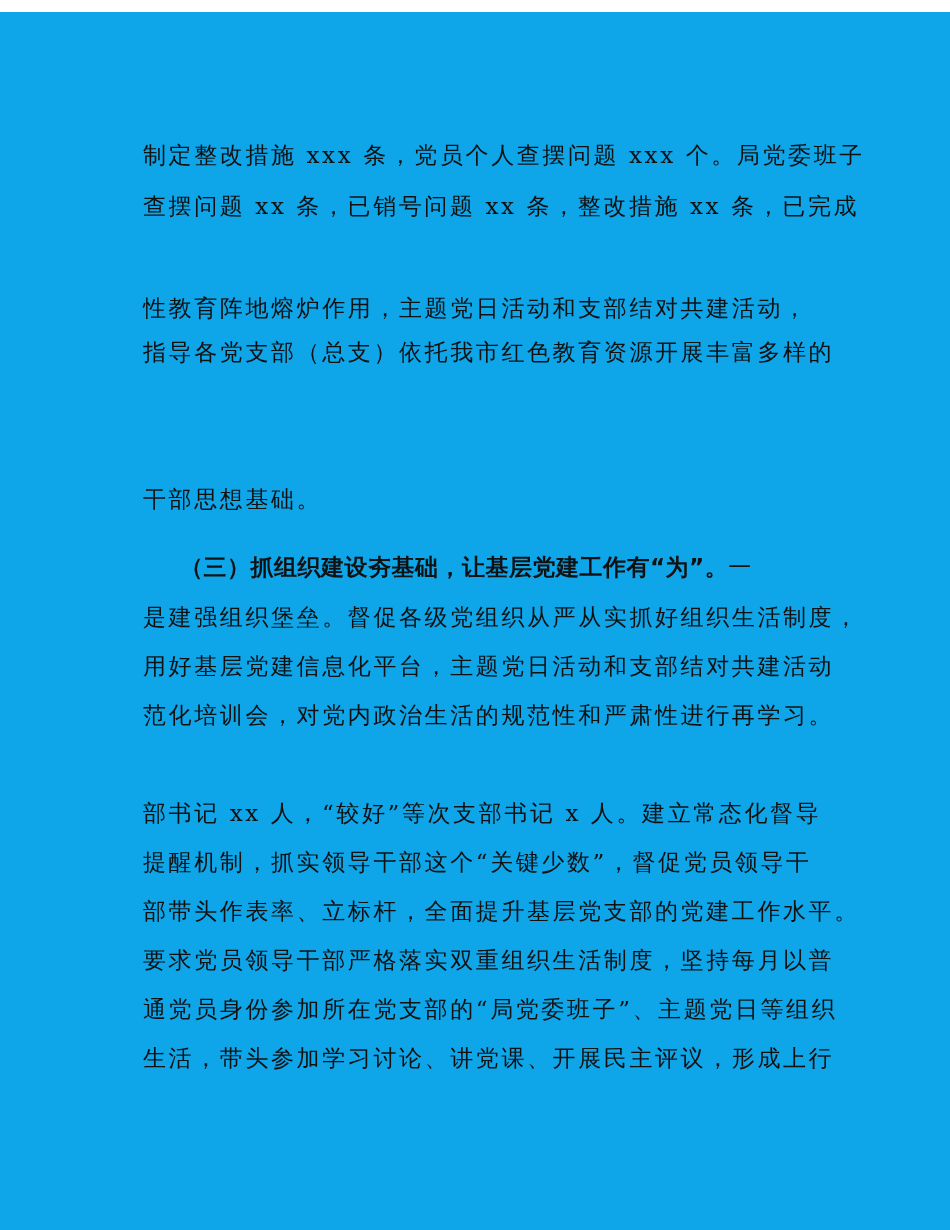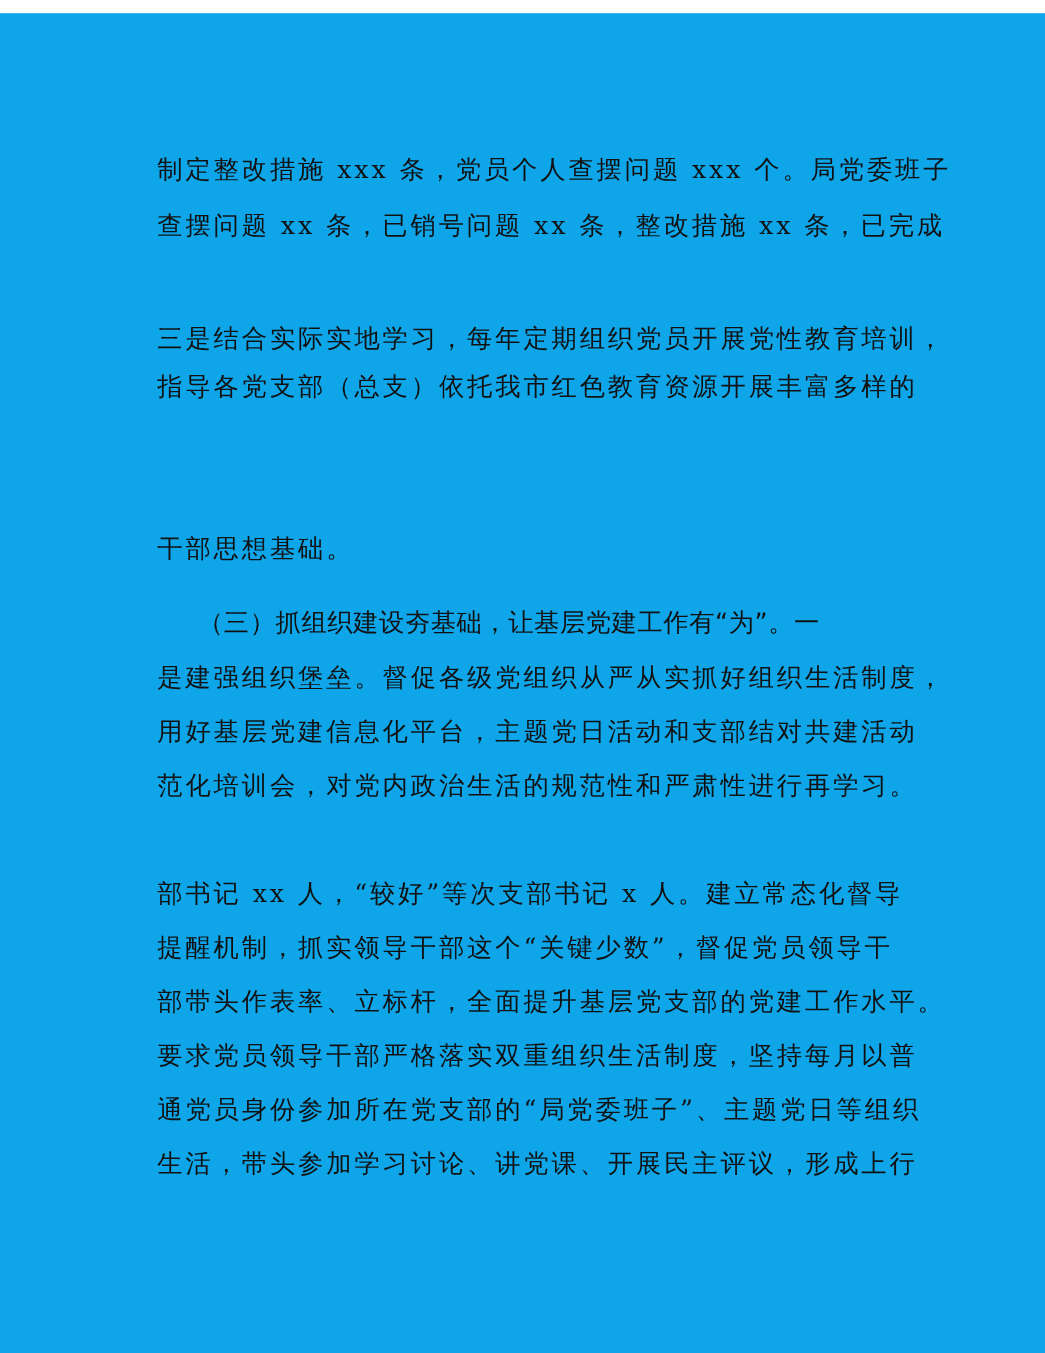--- a/index.html
+++ b/index.html
@@ -7,30 +7,30 @@
   .page {
     position: absolute; left: 0; top: 12px; width: 950px; height: 1230px; background: #0ea5e9;
   }
   .line {
     position: absolute; left: 143px; width: 680px;
     font-family: "DejaVu Serif", "Liberation Serif", serif;
     font-size: 23px; line-height: 30px; color: #111111;
     white-space: nowrap; letter-spacing: 2.6px;
   }
   .line.heading-line { font-family: "DejaVu Sans", "Liberation Sans", sans-serif; }
-  .bold { font-weight: normal; letter-spacing: 0.5px; font-family: "DejaVu Sans", "Liberation Sans", sans-serif; }
+  .bold { font-weight: bold; letter-spacing: 0.5px; font-family: "DejaVu Sans", "Liberation Sans", sans-serif; }
   .normal { font-weight: normal; font-family: "DejaVu Serif", "Liberation Serif", serif; letter-spacing: 2.6px; }
 </style>
 </head>
 <body>
 
 <div class="page">
   <div class="line" style="top:128px">制定整改措施 xxx 条，党员个人查摆问题 xxx 个。局党委班子</div>
   <div class="line" style="top:179px">查摆问题 xx 条，已销号问题 xx 条，整改措施 xx 条，已完成</div>
-  <div class="line" style="top:281px">三是结合实际实地学习，每年定期组织党员开展党性教育培训，</div>
+  <div class="line" style="top:281px">性教育阵地熔炉作用，主题党日活动和支部结对共建活动，</div>
   <div class="line" style="top:325px">指导各党支部（总支）依托我市红色教育资源开展丰富多样的</div>
   <div class="line" style="top:472px">干部思想基础。</div>
 
   <div class="line heading-line" style="top:540px; left:180px;">
     <span class="bold">（三）抓组织建设夯基础，让基层党建工作有“为”。</span><span class="normal">一</span>
   </div>
 
   <div class="line" style="top:590px">是建强组织堡垒。督促各级党组织从严从实抓好组织生活制度，</div>
   <div class="line" style="top:639px">用好基层党建信息化平台，主题党日活动和支部结对共建活动</div>
   <div class="line" style="top:688px">范化培训会，对党内政治生活的规范性和严肃性进行再学习。</div>

